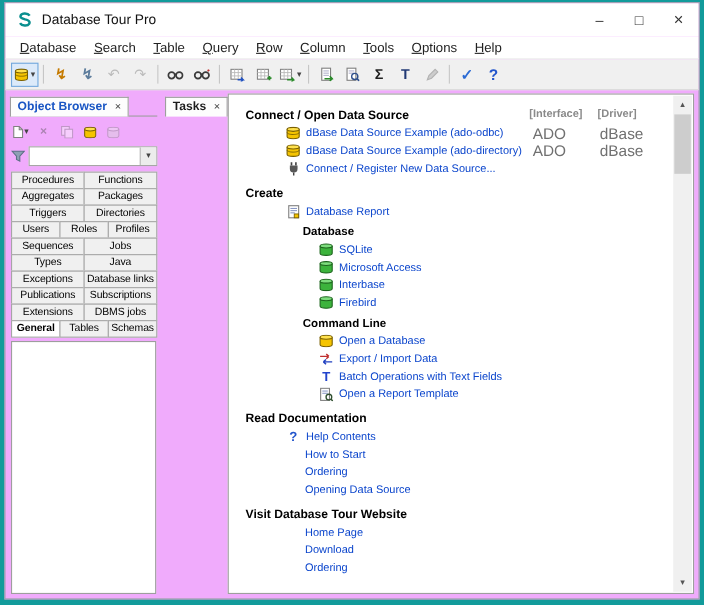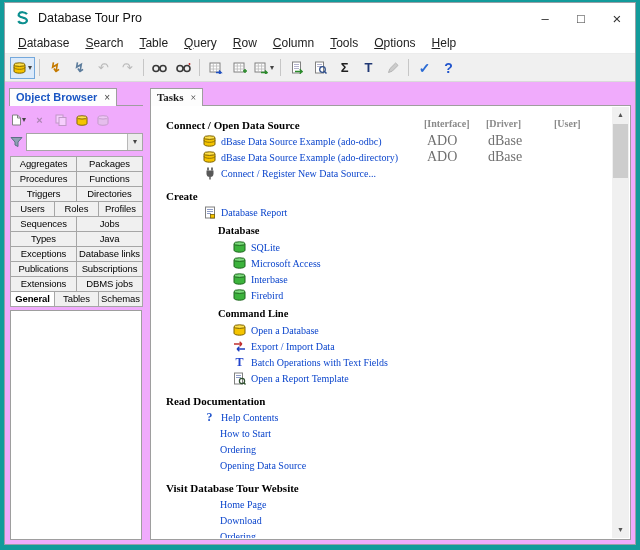--- a/index.html
+++ b/index.html
@@ -69,21 +69,21 @@
   .cat-row { display:flex; }
   .cat { flex:1; font-size:9.5px; letter-spacing:-0.1px; padding:1px 0 2px 0; background:#f0f0f0;
          border:1px solid #a6a6a6; margin:-1px 0 0 -1px; text-align:center; color:#000;
          font-family:"Liberation Sans", sans-serif; white-space:nowrap; overflow:hidden; }
   .cat-row:first-child .cat { margin-top:0; }
   .cat-row .cat:first-child { margin-left:0; }
   .cat.active { background:#ffffff; font-weight:bold; }
   .obj-list { flex:1 1 auto; background:#ffffff; border:1px solid #9e9e9e; margin:3px 1px 0 1px; }
 
   
-  .right { flex:1 1 auto; display:flex; flex-direction:column; min-width:0; min-height:0;font-family:Liberation Serif, serif; }
+  .right { flex:1 1 auto; display:flex; flex-direction:row; min-width:0; min-height:0; }
   .tasks-body { flex:1 1 auto; background:#ffffff; border:1px solid #9e9e9e; margin-top:-1px;
                 position:relative; overflow:hidden; }
   .tasks-content { position:absolute; top:1px; left:1px; right:19px; bottom:1px;
                    padding:9px 0 0 14px; font-size:10px; overflow:hidden; }
 
   .t-row { position:relative; height:16px; display:flex; align-items:center; }
   .t-sec-row { position:relative; height:17px; display:flex; align-items:center; }
   .t-sec { font-weight:bold; font-size:11px; color:#000; }
   .t-subsec { font-weight:bold; font-size:10.5px; color:#000; }
   .mt6 { margin-top:6px; }
@@ -305,26 +305,26 @@
             <div class="combo">
               <span class="combo-value"></span>
               <span class="combo-arrow">
                 <span class="caret">▾</span>
               </span>
             </div>
           </div>
 
           <div class="cat-grid">
             <div class="cat-row">
+              <button class="cat">Procedures</button>
+              <button class="cat">Functions</button>
+            </div>
+            <div class="cat-row">
               <button class="cat">Aggregates</button>
               <button class="cat">Packages</button>
-            </div>
-            <div class="cat-row">
-              <button class="cat">Procedures</button>
-              <button class="cat">Functions</button>
             </div>
             <div class="cat-row">
               <button class="cat">Triggers</button>
               <button class="cat">Directories</button>
             </div>
             <div class="cat-row">
               <button class="cat">Users</button>
               <button class="cat">Roles</button>
               <button class="cat">Profiles</button>
             </div>

